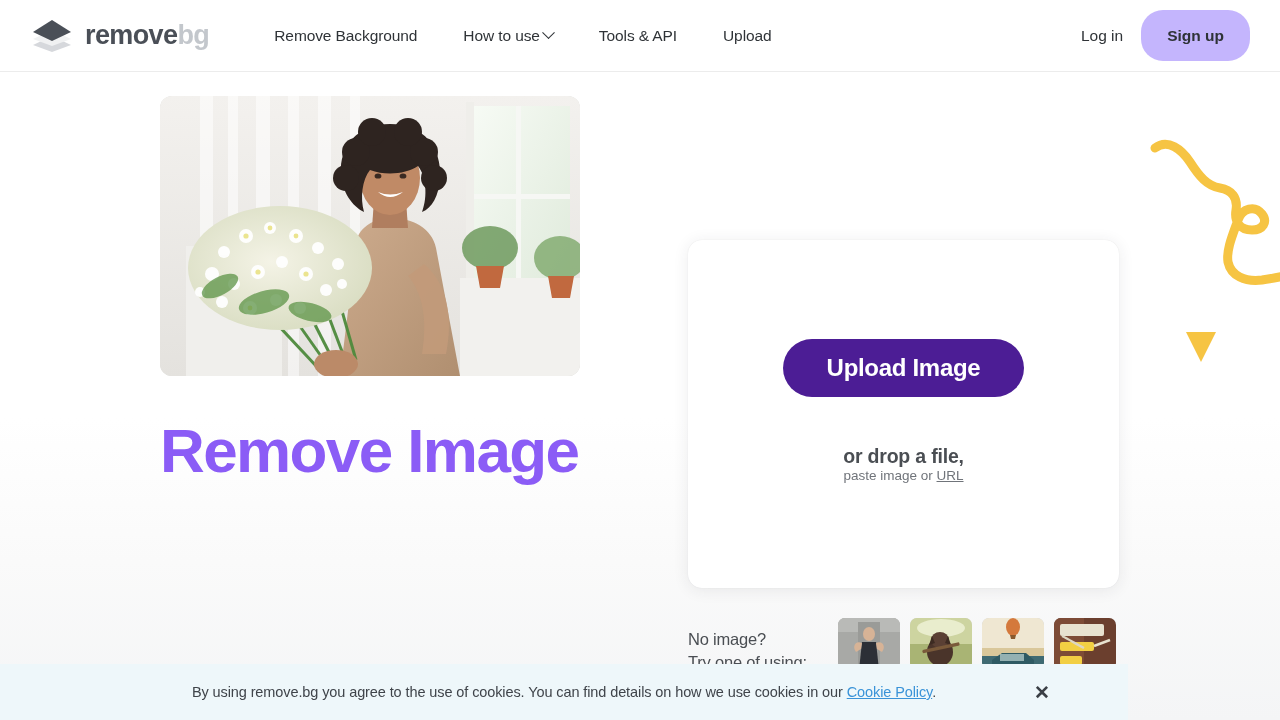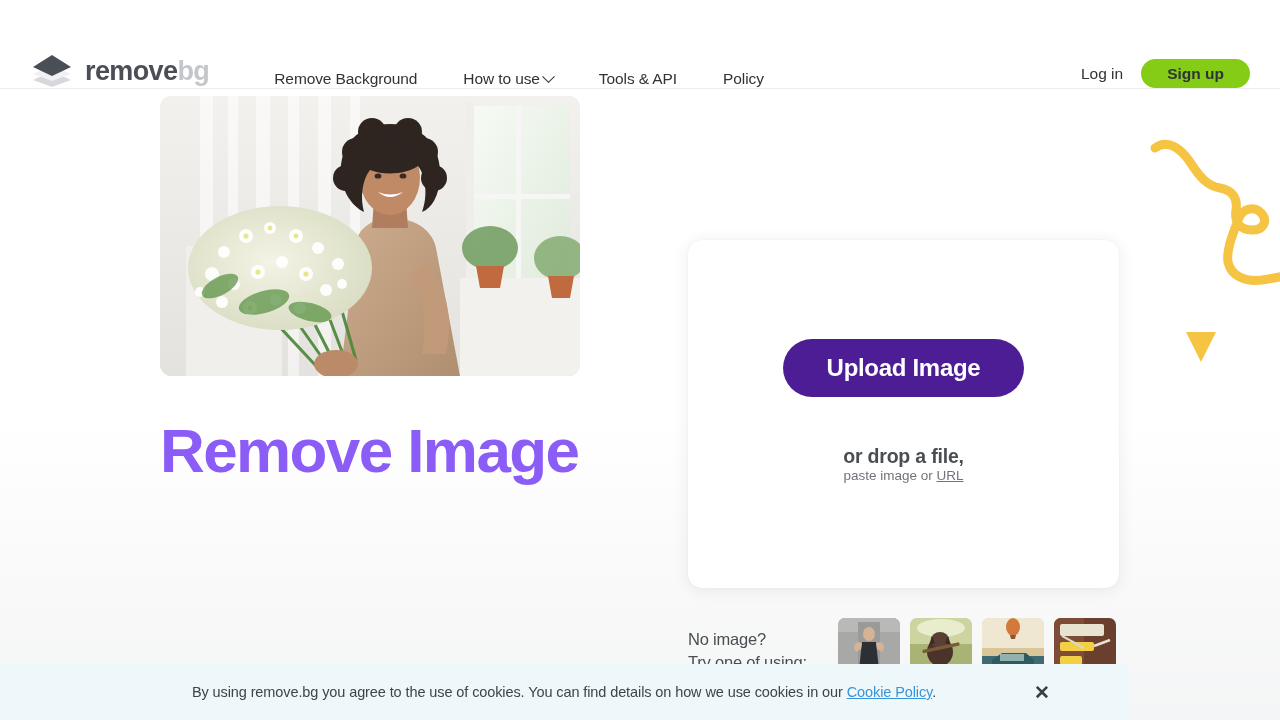--- a/index.html
+++ b/index.html
@@ -22,27 +22,27 @@
   .page-bg {
     position: absolute;
     inset: 0;
     background: linear-gradient(180deg, #ffffff 0%, #ffffff 58%, #fafafa 78%, #f4f5f6 100%);
     z-index: 0;
   }
 
   
   .header {
     position: absolute;
-    top: 17px; left: 0;
+    top: 0; left: 0;
     width: 1280px;
     height: 72px;
     background: #ffffff;
     border-bottom: 1px solid #ececec;
     display: flex;
-    align-items: flex-end;
+    align-items: center;
     z-index: 40;
   }
 
   .logo-group {
     display: flex;
     align-items: center;
     margin-left: 30px;
     gap: 11px;
     cursor: pointer;
   }
@@ -99,24 +99,24 @@
     color: #2f3337;
     padding: 0 18px;
     cursor: pointer;
     white-space: nowrap;
   }
 
   .signup-btn {
     font-size: 15.5px;
     font-weight: bold;
     color: #2f3337;
-    background: #84cc16;
+    background: #c4b5fd;
     border: none;
     border-radius: 22px;
-    height: 29px;
+    height: 51px;
     padding: 0 26px;
     cursor: pointer;
     font-family: inherit;
     white-space: nowrap;
   }
 
   
   .hero-left {
     position: absolute;
     left: 160px;
@@ -329,21 +329,21 @@
       <span>Remove Background</span>
     </div>
     <div class="nav-link">
       <span>How to use</span>
       <i class="chev"></i>
     </div>
     <div class="nav-link">
       <span>Tools &amp; API</span>
     </div>
     <div class="nav-link">
-      <span>Policy</span>
+      <span>Upload</span>
     </div>
   </nav>
 
   <div class="nav-right">
     <div class="login-link">Log in</div>
     <button class="signup-btn">Sign up</button>
   </div>
 </header>
 
 <div class="deco">

